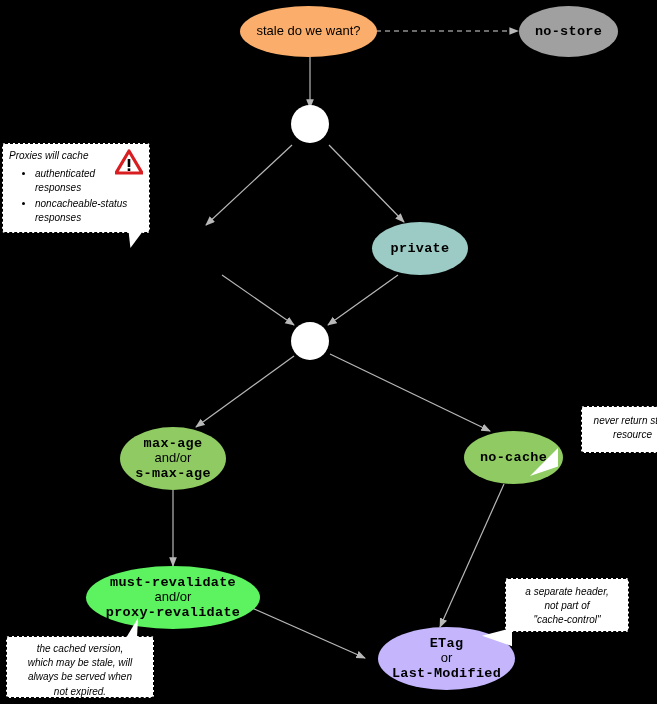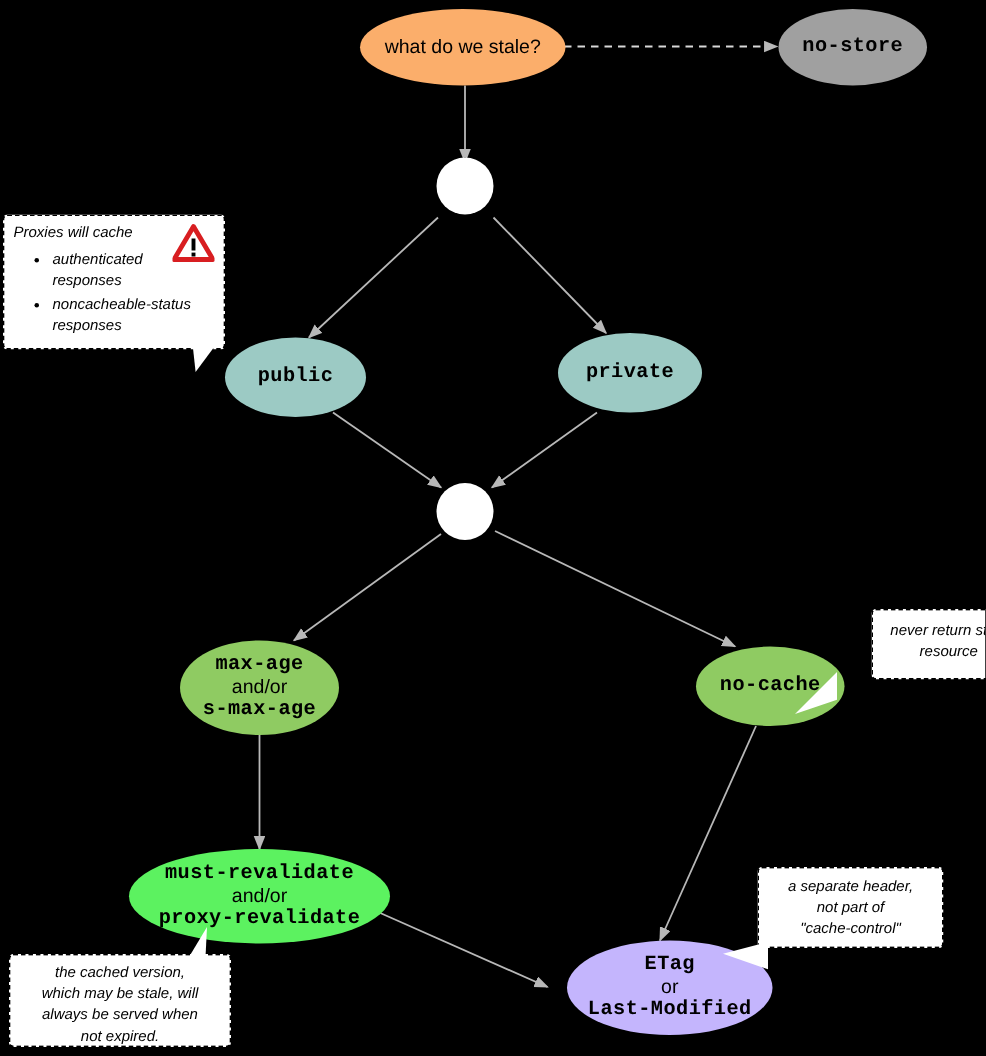--- a/index.html
+++ b/index.html
@@ -134,30 +134,27 @@
     <g>
       <line x1="296" y1="327" x2="324" y2="355" stroke="#000000" stroke-width="1.1"></line>
       <line x1="324" y1="327" x2="296" y2="355" stroke="#000000" stroke-width="1.1"></line>
     </g>
   </svg>
 
   <div class="junction" style="left:291px; top:105px; width:38px; height:38px;"></div>
   <div class="junction" style="left:291px; top:322px; width:38px; height:38px;"></div>
 
   <div class="node" style="left:240px; top:6px; width:137px; height:51px; background:#FBAE6B;">
-    <span class="plain">what do we stale?</span>
+    <span class="plain">stale do we want?</span>
   </div>
 
   <div class="node" style="left:519px; top:6px; width:99px; height:51px; background:#A0A0A0;text-align:center;">
     <span class="mono">no-store</span>
   </div>
 
-  <div class="node" style="left:150px; top:225px; width:94px; height:53px; background:#9CCAC4;">
-    <span class="mono">public</span>
-  </div>
 
   <div class="node" style="left:372px; top:222px; width:96px; height:53px; background:#9CCAC4;">
     <span class="mono">private</span>
   </div>
 
   <div class="node" style="left:120px; top:427px; width:106px; height:63px; background:#8FCB62;">
     <span class="mono">max-age</span>
     <span class="plain">and/or</span>
     <span class="mono">s-max-age</span>
   </div>

